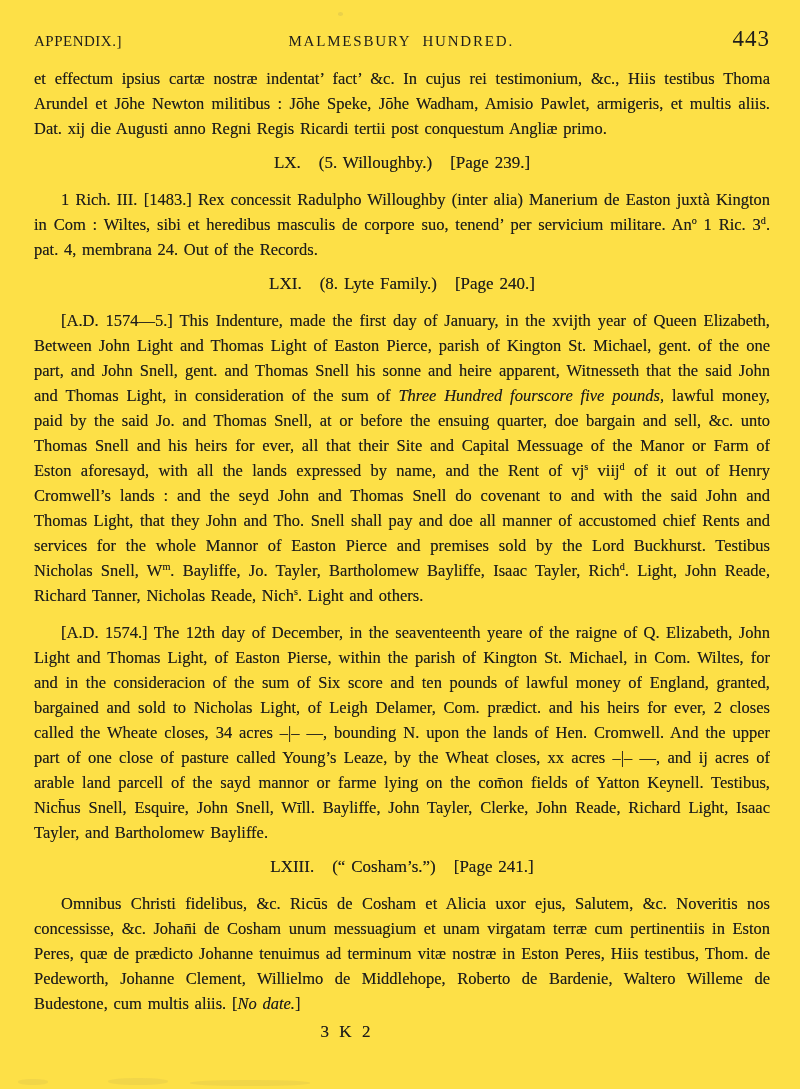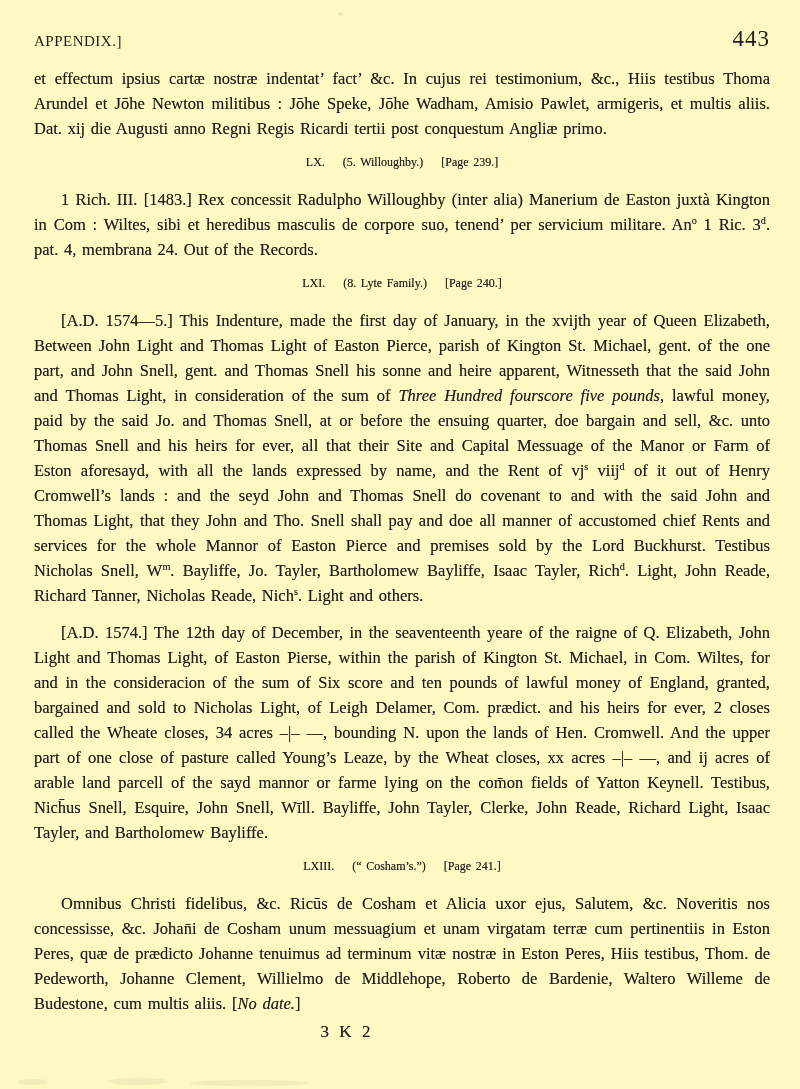--- a/index.html
+++ b/index.html
@@ -6,21 +6,21 @@
   body {
     width: 800px; height: 1089px;
     background: #f6f6f4;
     font-family: "Liberation Serif", "DejaVu Serif", serif;
   }
   .page {
     position: relative;
     width: 800px; height: 1089px;
     box-sizing: border-box;
     padding: 26px 30px 0 34px;
-    background: #fef9c3;
+    background: #fde047;
     color: #1e1d1b;
     overflow: hidden;
   }
   .page-header {
     display: flex;
     align-items: baseline;
     justify-content: space-between;
     margin-bottom: 14px;
   }
   .header-left {
@@ -45,21 +45,21 @@
     text-align: justify;
     word-spacing: 1.6px;
     text-shadow: 0 0 0.5px rgba(30,29,27,0.55);
   }
   .para { margin: 12px 0 6px 0; }
   .para.indent { text-indent: 27px; }
   .heading {
     text-align: center;
     text-indent: 0;
     margin: 9px 0 7px 0;
-    font-size: 12px;
+    font-size: 17px;
     white-space: nowrap;
     font-family: Liberation Serif, serif;
   }
   .heading .hpart { margin: 0 9px; }
   sup {
     font-size: 0.62em;
     line-height: 0;
     vertical-align: super;
     letter-spacing: 0;
   }
@@ -82,20 +82,21 @@
   .smudge.s2 { left: 190px; top: 1080px; width: 120px; height: 6px; }
   .smudge.s3 { left: 18px;  top: 1079px; width: 30px; height: 6px; }
   .smudge.s4 { left: 338px; top: 12px;  width: 5px;  height: 4px; opacity: 0.12; }
 </style>
 </head>
 <body>
 
 <div class="page">
   <div class="page-header">
     <span class="header-left">APPENDIX.]</span>
+    <span class="header-center">MALMESBURY HUNDRED.</span>
     <span class="header-right">443</span>
   </div>
 
   <div class="content" id="content">
       <p class="para"><span>et effectum ipsius cartæ nostræ indentat’ fact’ &amp;c.  In cujus rei testimonium, &amp;c., Hiis testibus Thoma Arundel et Jōhe Newton militibus :  Jōhe Speke, Jōhe Wadham, Amisio Pawlet, armigeris, et multis aliis.  Dat. xij die Augusti anno Regni Regis Ricardi tertii post conquestum Angliæ primo.</span></p>
       <div class="heading"><span class="hpart">LX.</span><span class="hpart">(5. Willoughby.)</span><span class="hpart">[Page 239.]</span></div>
       <p class="para indent"><span>1 Rich. III. [1483.]  Rex concessit Radulpho Willoughby (inter alia) Manerium de Easton juxtà Kington in Com : Wiltes, sibi et heredibus masculis de corpore suo, tenend’ per servicium militare.  An</span><sup>o</sup><span> 1 Ric. 3</span><sup>d</sup><span>. pat. 4, membrana 24.  Out of the Records.</span></p>
       <div class="heading"><span class="hpart">LXI.</span><span class="hpart">(8. Lyte Family.)</span><span class="hpart">[Page 240.]</span></div>
       <p class="para indent"><span>[A.D. 1574—5.]  This Indenture, made the first day of January, in the xvijth year of Queen Elizabeth, Between John Light and Thomas Light of Easton Pierce, parish of Kington St. Michael, gent. of the one part, and John Snell, gent. and Thomas Snell his sonne and heire apparent, Witnesseth that the said John and Thomas Light, in consideration of the sum of </span><em>Three Hundred fourscore five pounds,</em><span> lawful money, paid by the said Jo. and Thomas Snell, at or before the ensuing quarter, doe bargain and sell, &amp;c. unto Thomas Snell and his heirs for ever, all that their Site and Capital Messuage of the Manor or Farm of Eston aforesayd, with all the lands expressed by name, and the Rent of vj</span><sup>s</sup><span> viij</span><sup>d</sup><span> of it out of Henry Cromwell’s lands : and the seyd John and Thomas Snell do covenant to and with the said John and Thomas Light, that they John and Tho. Snell shall pay and doe all manner of accustomed chief Rents and services for the whole Mannor of Easton Pierce and premises sold by the Lord Buckhurst.  Testibus Nicholas Snell, W</span><sup>m</sup><span>. Bayliffe, Jo. Tayler, Bartholomew Bayliffe, Isaac Tayler, Rich</span><sup>d</sup><span>. Light, John Reade, Richard Tanner, Nicholas Reade, Nich</span><sup>s</sup><span>. Light and others.</span></p>
       <p class="para indent"><span>[A.D. 1574.]  The 12th day of December, in the seaventeenth yeare of the raigne of Q. Elizabeth, John Light and Thomas Light, of Easton Pierse, within the parish of Kington St. Michael, in Com. Wiltes, for and in the consideracion of the sum of Six score and ten pounds of lawful money of England, granted, bargained and sold to Nicholas Light, of Leigh Delamer, Com. prædict. and his heirs for ever, 2 closes called the Wheate closes, 34 acres –|– —, bounding N. upon the lands of Hen. Cromwell.  And the upper part of one close of pasture called Young’s Leaze, by the Wheat closes, xx acres –|– —, and ij acres of arable land parcell of the sayd mannor or farme lying on the com̄on fields of Yatton Keynell.  Testibus, Nich̄us Snell, Esquire, John Snell, Wīll. Bayliffe, John Tayler, Clerke, John Reade, Richard Light, Isaac Tayler, and Bartholomew Bayliffe.</span></p>

